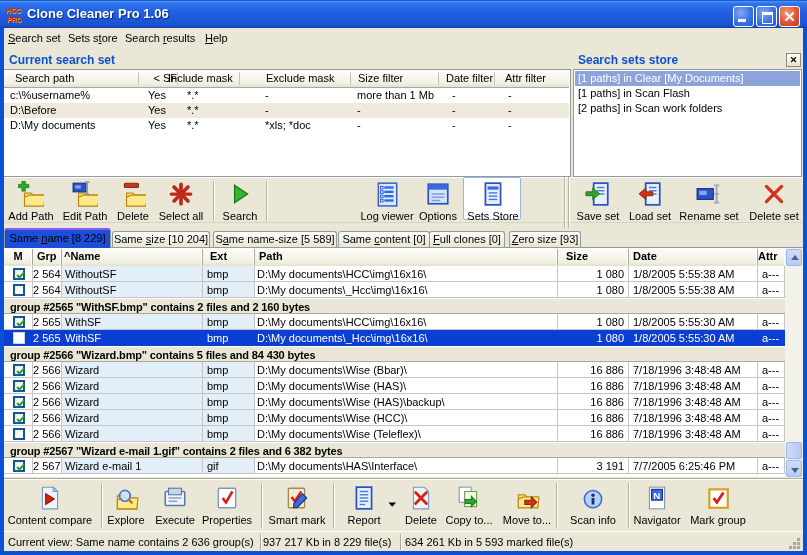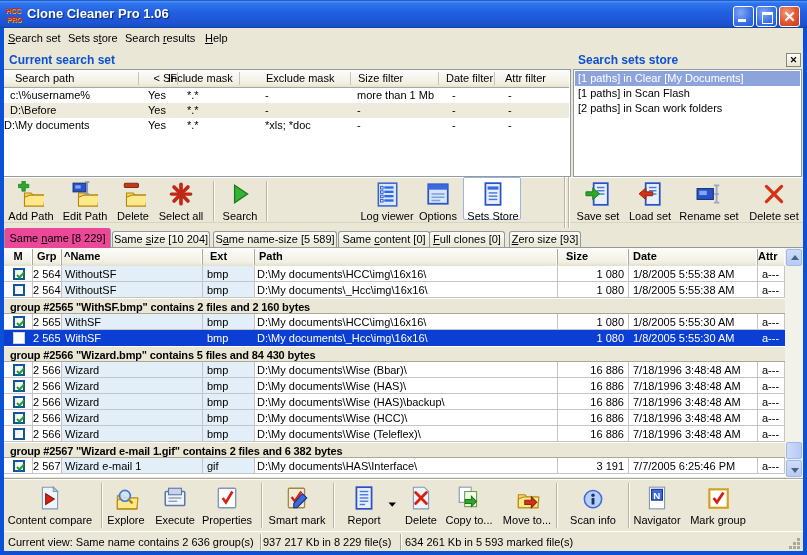--- a/index.html
+++ b/index.html
@@ -42,21 +42,21 @@
 #xbtn{position:absolute;left:786px;top:53px;width:15px;height:14px;background:linear-gradient(180deg,#fefefb,#e8e5d2);border:1px solid #8a867a;font-size:9px;font-weight:bold;text-align:center;line-height:12px}
 
 #tbar{position:absolute;left:4px;top:177px;width:799px;height:46px;background:#eae7d6;border-top:1px solid #fff;border-bottom:1px solid #d8d4c4}
 .tbtn{position:absolute;text-align:center;color:#000}
 .tbtn .lbl{position:absolute;left:50%;transform:translateX(-50%);top:31px;white-space:nowrap}
 .tbtn svg{position:absolute;left:50%;transform:translateX(-50%);top:2px}
 .vsep{position:absolute;width:2px;border-left:1px solid #b8b4a2;border-right:1px solid #fdfcf8}
 
 #tabbar{position:absolute;left:4px;top:228px;width:799px;height:20px;background:#eae7d6}
 .tab{position:absolute;bottom:0;border:1px solid #919b9c;border-bottom:none;border-radius:3px 3px 0 0;background:linear-gradient(180deg,#fefefa,#eae7d6 85%);text-align:center;color:#000;white-space:nowrap;overflow:hidden}
-.tab.act{background:#ec4899;border-top:2px solid #ec4899;z-index:3}
+.tab.act{background:#1d4ed8;border-top:2px solid #8b5cf6;z-index:3}
 #tabline{position:absolute;left:4px;top:247px;width:799px;height:1px;background:#919b9c}
 
 #mtable{position:absolute;left:4px;top:248px;width:781px;height:229px;background:#fff;overflow:hidden}
 #mhdr{position:absolute;left:0;top:0;width:781px;height:18px;background:linear-gradient(180deg,#fdfdfb,#f1efe2 80%,#e2dfcd);font-weight:bold}
 #mhdr span{position:absolute;top:1px;height:16px;border-right:1px solid #aca899;box-shadow:inset -1px 0 0 #fff;padding-top:1px}
 .row{position:absolute;left:0;width:781px;height:16px;background:#fff}
 .row .c{position:absolute;top:0;height:16px;padding-top:2px;border-right:1px solid #c5c5c5;border-bottom:1px solid #c5c5c5;overflow:hidden;white-space:nowrap}
 .row.sel{color:#fff}
 .row.sel .c{background:#0b3fd4 !important;border-right-color:#0b3fd4;border-bottom-color:#0b3fd4}
 .grow{position:absolute;left:0;width:781px;height:16px;background:#eae7d6;border-top:1px solid #fff;border-bottom:1px solid #aca899;font-weight:bold;padding:2px 0 0 6px;letter-spacing:-0.15px}
@@ -133,21 +133,21 @@
  <div class="lrow" style="top:33px;background:#eeebdc">
   <span class="lc" style="left:6px">D:\Before</span>
         <span class="lc" style="left:144px">Yes</span>
         <span class="lc" style="left:183px">*.*</span>
         <span class="lc" style="left:261px">-</span>
         <span class="lc" style="left:353px">-</span>
         <span class="lc" style="left:448px">-</span>
         <span class="lc" style="left:504px">-</span>
  </div>
  <div class="lrow" style="top:48px">
-  <span class="lc" style="left:0">D:\My documents</span>
+  <span class="lc" style="left:6px">D:\My documents</span>
         <span class="lc" style="left:144px">Yes</span>
         <span class="lc" style="left:183px">*.*</span>
         <span class="lc" style="left:261px">*xls; *doc</span>
         <span class="lc" style="left:353px">-</span>
         <span class="lc" style="left:448px">-</span>
         <span class="lc" style="left:504px">-</span>
  </div>
 </div>
 <div id="rlist">
  <div class="li sel" style="top:1px">[1 paths] in Clear [My Documents]</div>

